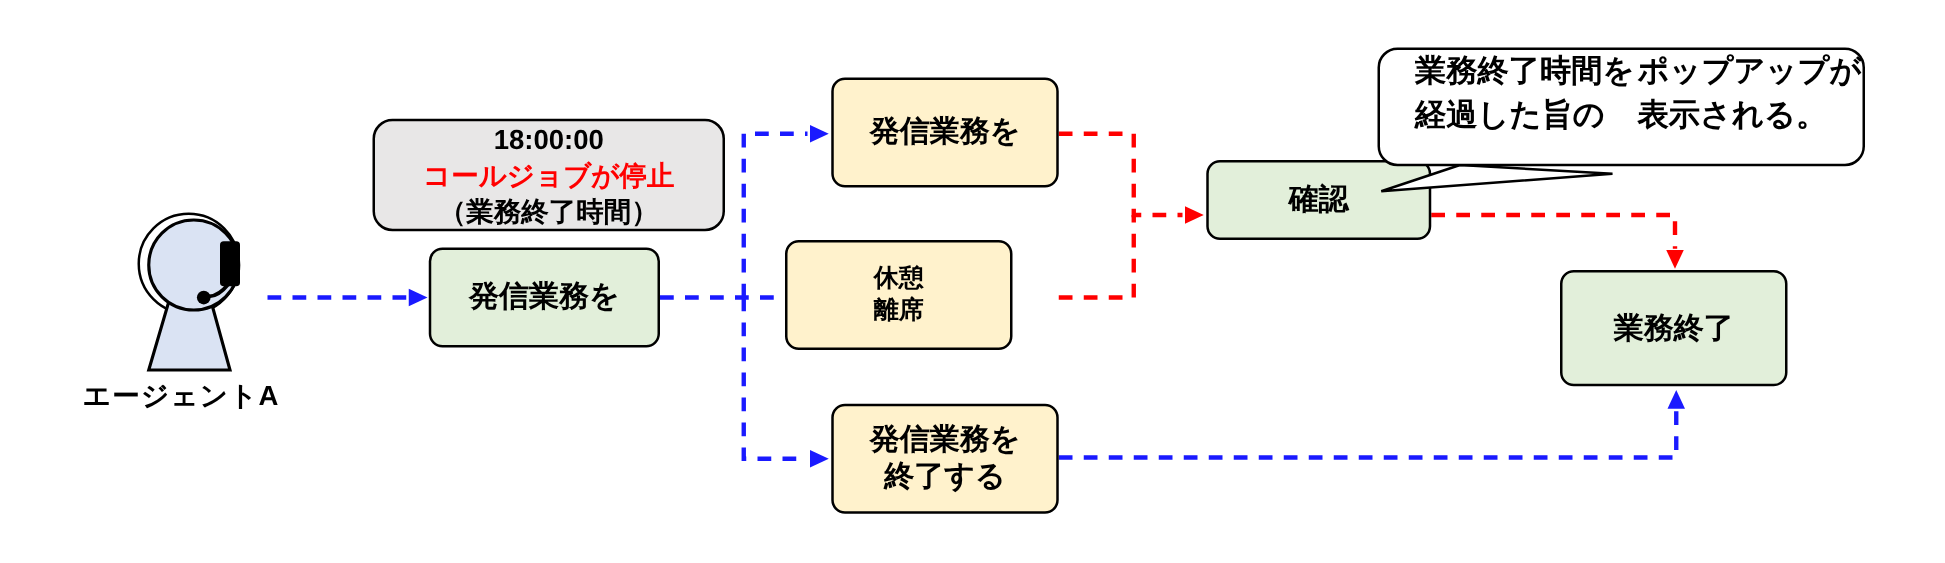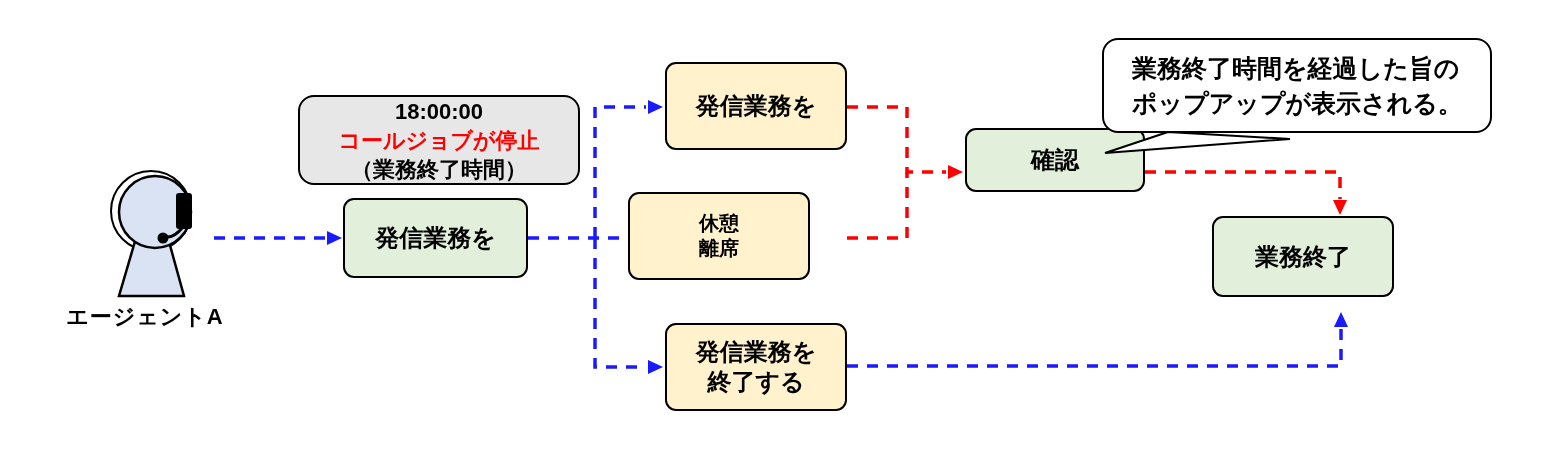--- a/index.html
+++ b/index.html
@@ -29,25 +29,25 @@
   .node.yellow{background:#fff2cc;}
   .node.gray{background:#e8e7e7;border-radius:16px;}
   .node .ln{display:block;}
   #time-note{left:298px;top:95px;width:282px;height:90px;font-size:22px;line-height:29px;}
   #time-note .alert{color:#ff0000;}
   #node-input{left:343px;top:198px;width:185px;height:80px;font-size:24px;}
   #node-continue{left:665px;top:62px;width:182px;height:88px;font-size:24px;}
   #node-break{left:628px;top:192px;width:182px;height:88px;font-size:20px;}
   #node-endout{left:665px;top:323px;width:182px;height:88px;font-size:24px;}
   #node-confirm{left:965px;top:128px;width:180px;height:64px;font-size:24px;}
-  #node-end{left:1212px;top:216px;width:182px;height:81px;font-size:24px;}
+  #node-end{left:1248px;top:216px;width:182px;height:93px;font-size:24px;}
   #callout{
     position:absolute;left:1102px;top:38px;width:390px;height:95px;
     box-sizing:border-box;background:#ffffff;border:2.5px solid #000;border-radius:16px;
-    display:flex;flex-direction:column;justify-content:center;
+    display:flex;flex-direction:row;justify-content:center;
     padding-left:28px;font-size:25px;font-weight:700;line-height:1.38;color:#000;
   }
   #actor-label{
     position:absolute;left:45px;top:302px;width:200px;
     text-align:center;font-size:22px;font-weight:700;color:#000;
     letter-spacing:1px;
   }
 </style>
 </head>
 <body>

